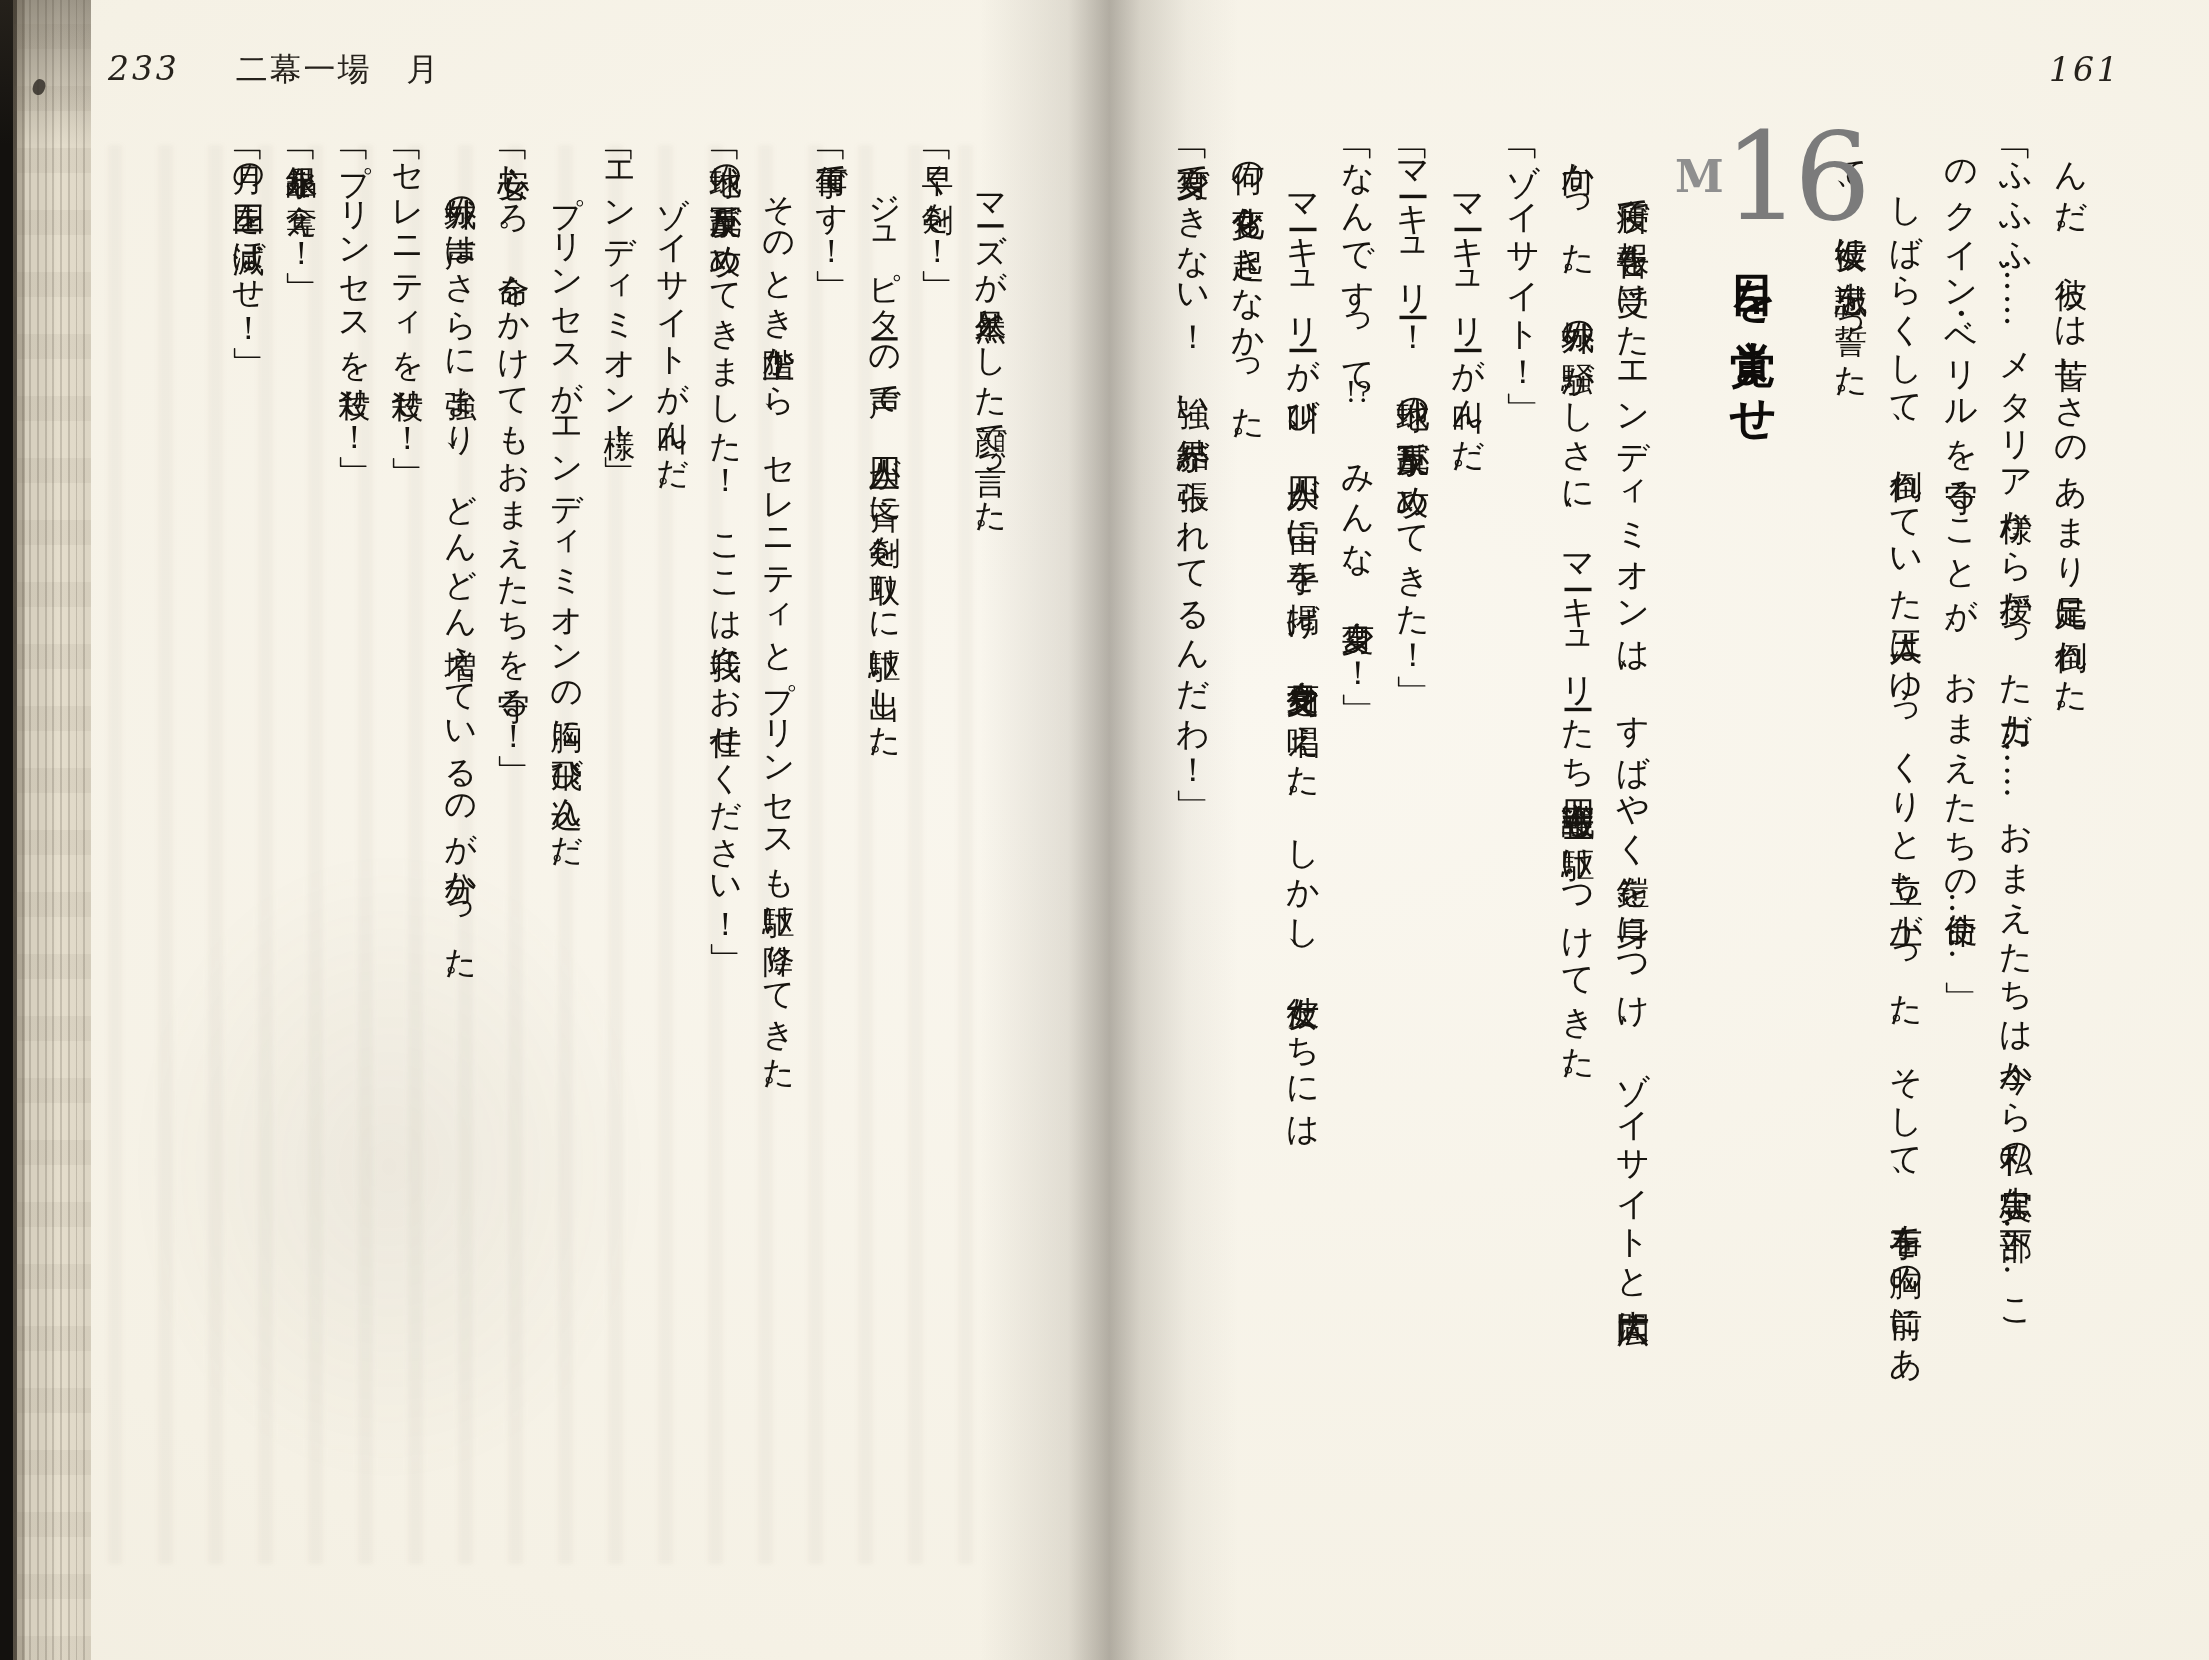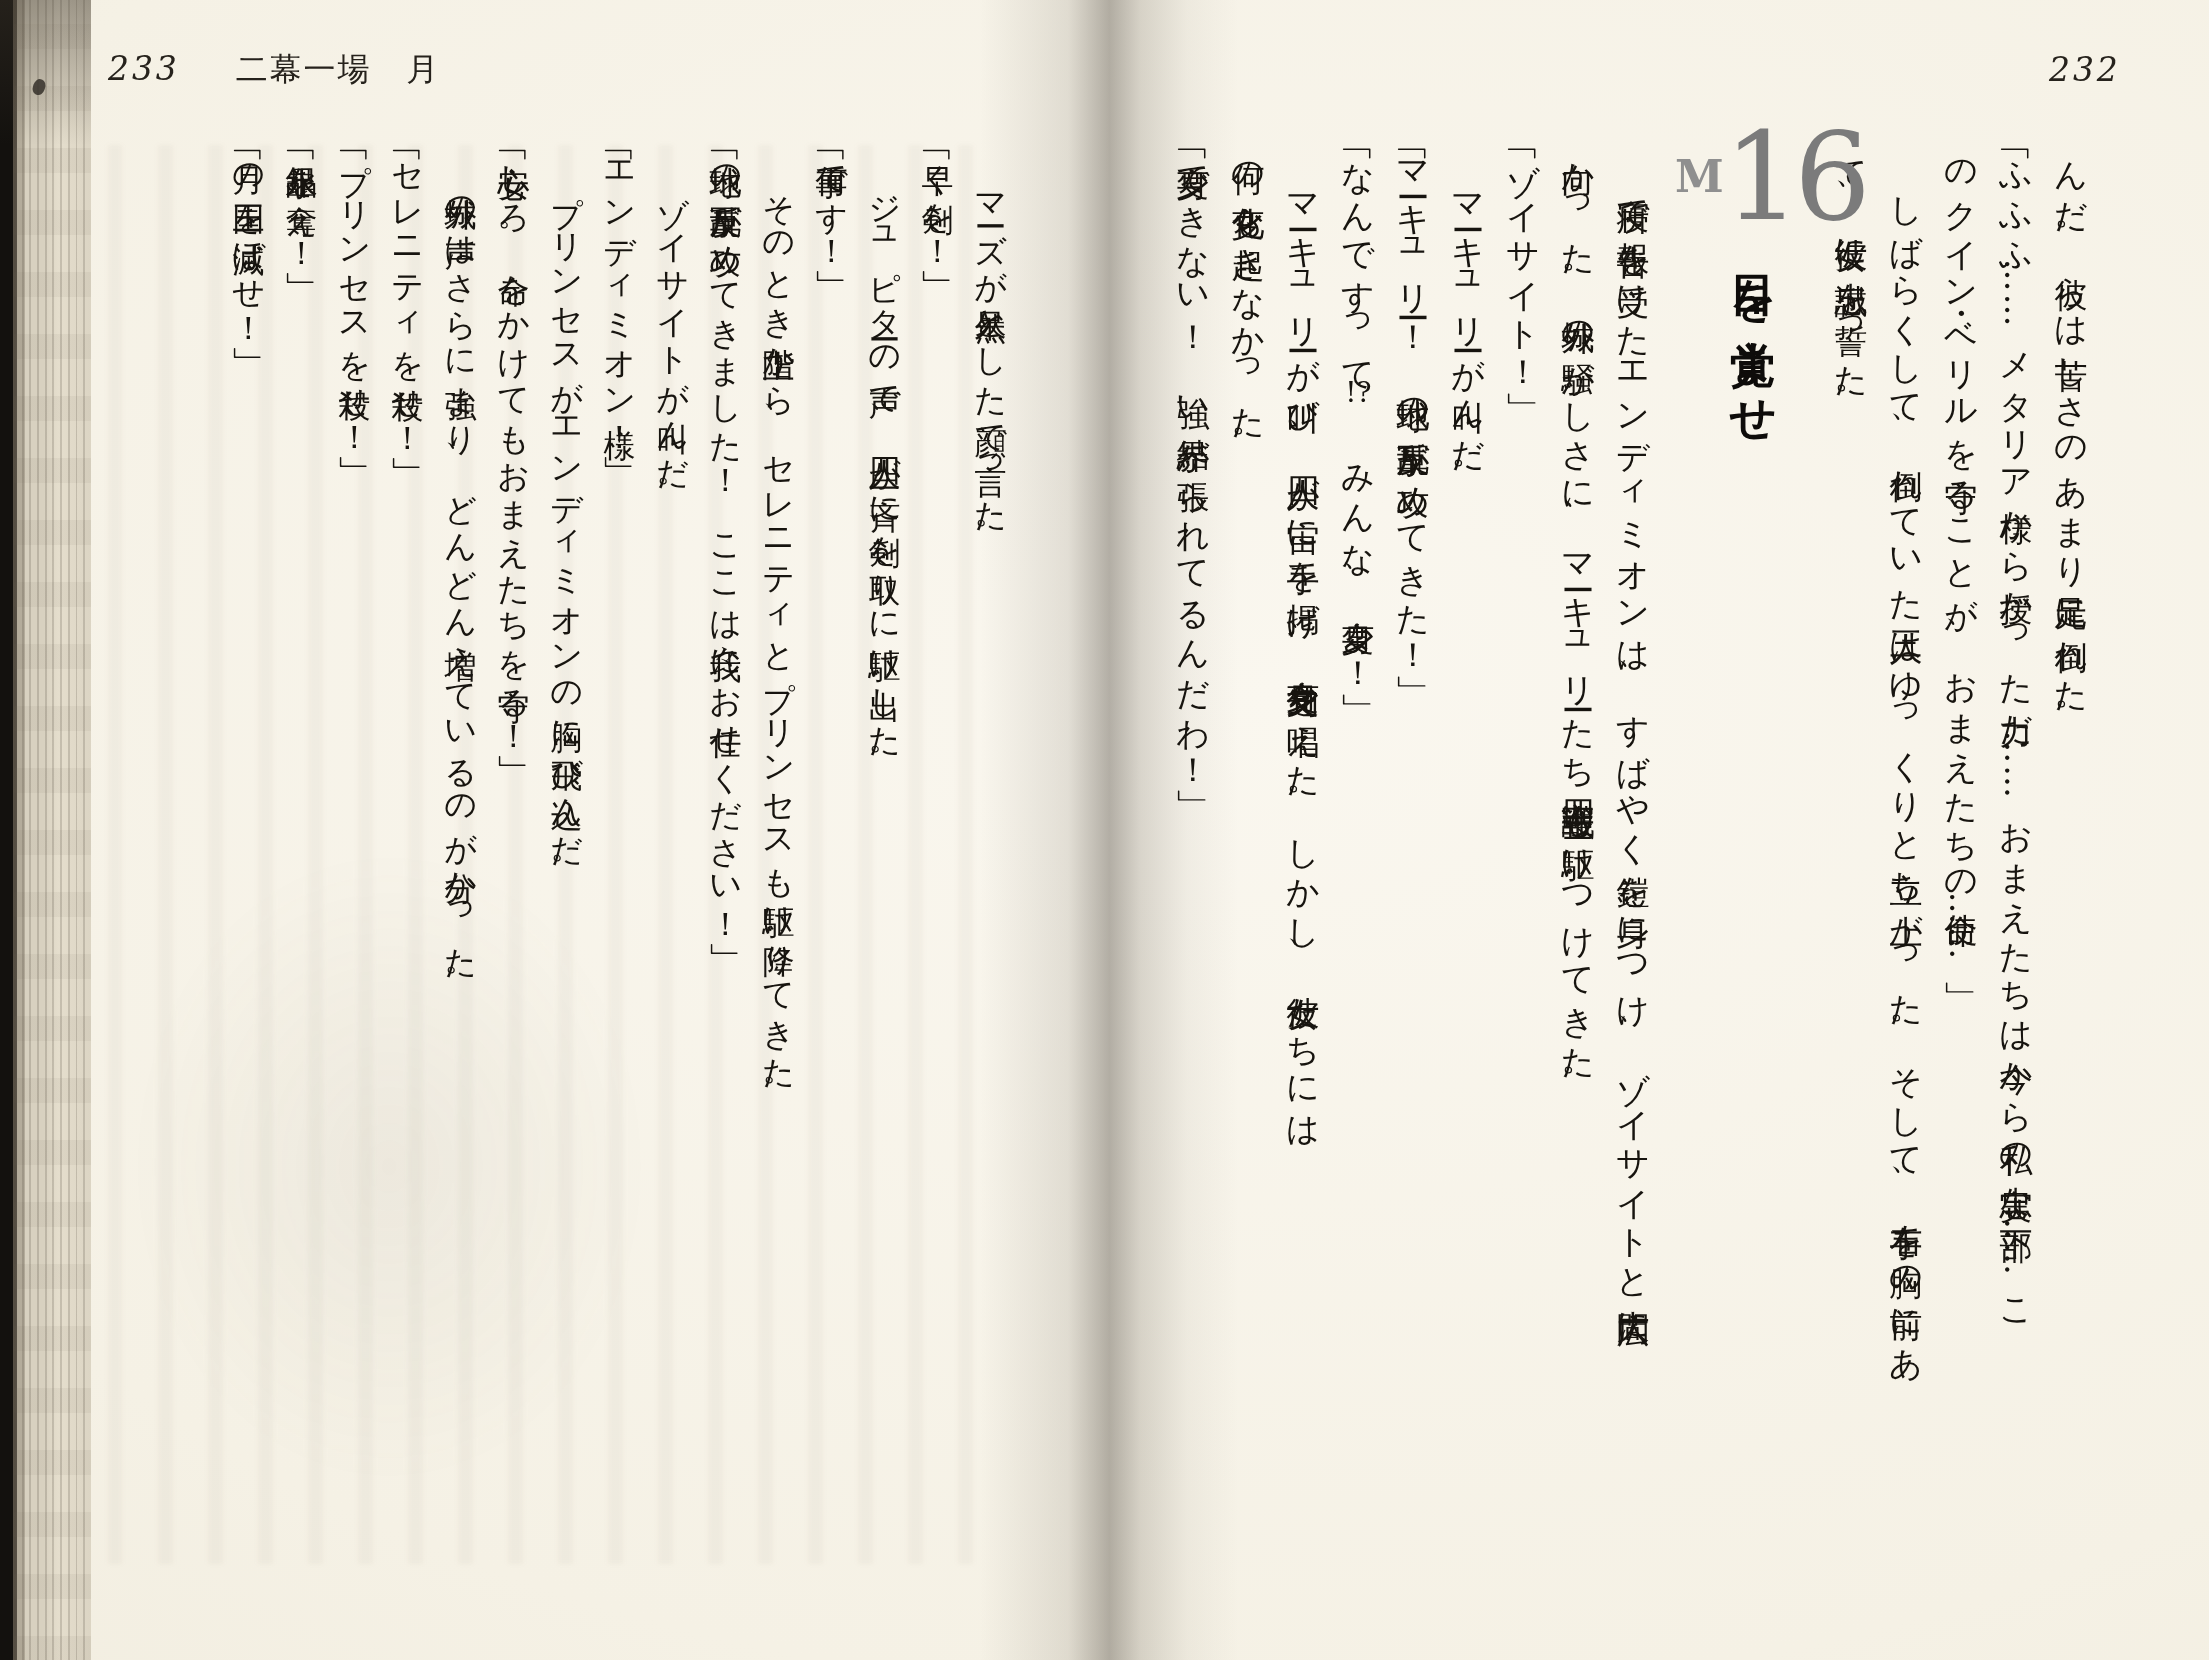--- a/index.html
+++ b/index.html
@@ -98,21 +98,21 @@
   <div class="fore-edge"></div>
   <div class="speck"></div>
 
   <div class="header-left">
     <span class="pagenum">233</span>
     <span class="rt1">二幕一場</span>
     <span class="rt2">月</span>
   </div>
 
   <div class="header-right">
-    <span class="pagenum">232</span>
+    <span class="pagenum">161</span>
   </div>
 
   <div id="block232a" class="vblock v232">
       <p>んだ。彼らは苦しさのあまり足元に倒れた。</p>
       <p>「ふふふ……メタリア様から授かった力だ……おまえたちは今から私の忠実な部下……こ</p>
       <p>のクイン・ベリルを守ることが、おまえたちの使命……」</p>
       <p class="indent">しばらくして、倒れていた三人はゆっくりと立ち上がった。そして、右手を胸の前にあ</p>
       <p>て、彼女に忠誠を誓った。</p>
     </div>
 

